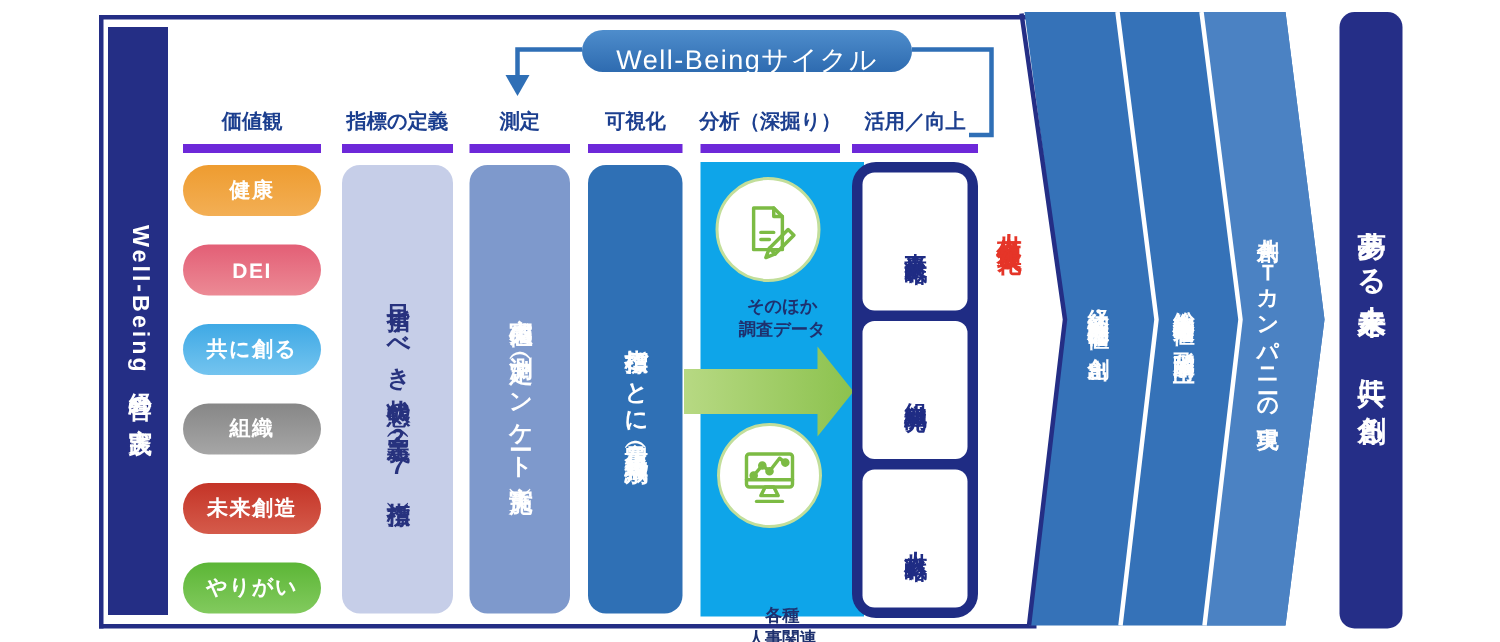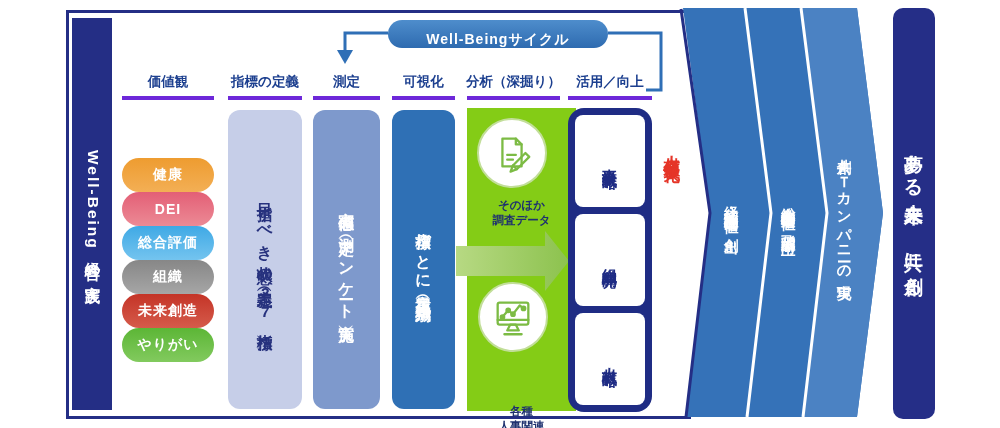--- a/index.html
+++ b/index.html
@@ -10,44 +10,44 @@
   .abs{position:absolute;}
   
   .v{writing-mode:vertical-rl;text-orientation:mixed;}
   .upright{text-orientation:upright;}
   
   .frame{left:66px;top:10px;width:625px;height:409px;border:3px solid #242E85;border-right:none;box-sizing:border-box;background:#fff;}
   
   .sidebar{left:72px;top:18px;width:40px;height:392px;background:#242E85;display:flex;align-items:center;justify-content:center;}
   .sidebar span{color:#fff;font-weight:bold;font-size:15.5px;letter-spacing:2px;}
   
-  .col-head{top:72px;height:24px;display:flex;align-items:center;justify-content:center;border-bottom:4px solid #6d28d9;box-sizing:content-box;}
+  .col-head{top:72px;height:24px;display:flex;align-items:flex-start;justify-content:center;border-bottom:6px solid #6d28d9;box-sizing:content-box;}
   .col-head span{color:#1C3F8F;font-weight:bold;font-size:13.5px;padding-bottom:4px;white-space:nowrap;}
   
-  .pills{left:122px;top:110px;width:92px;height:299px;display:flex;flex-direction:column;justify-content:center;}
+  .pills{left:122px;top:110px;width:92px;height:299px;display:flex;flex-direction:column;justify-content:space-between;}
   .pill{height:34px;border-radius:17px;display:flex;align-items:center;justify-content:center;color:#fff;font-weight:bold;font-size:14px;letter-spacing:1px;}
   .p0{background:linear-gradient(#EE9C30,#F3AF55);}
   .p1{background:linear-gradient(#757EBD,#939BCE);}
   .p2{background:linear-gradient(#E35F76,#EC8A95);}
   .p3{background:linear-gradient(#3FA9E5,#74C4EF);}
   .p4{background:linear-gradient(#878787,#A6A6A6);}
   .p5{background:linear-gradient(#5CB636,#82CA5E);}
   .p6{background:linear-gradient(#C43427,#D55B4B);}
   .p7{background:linear-gradient(#272E83,#3A429F);}
   
   .stage{top:110px;height:299px;border-radius:12px;display:flex;align-items:center;justify-content:center;}
   .stage .v{font-weight:bold;font-size:15.5px;letter-spacing:2px;line-height:1;}
   .box-def{left:228px;width:74px;background:#C6CEE8;}
   .box-def .v{color:#27327E;}
   .box-mea{left:313px;width:67px;background:#7E99CC;}
   .box-mea .v{color:#fff;}
   .box-vis{left:392px;width:63px;background:#2F70B5;}
   .box-vis .v{color:#fff;}
   
-  .green-panel{left:467px;top:108px;width:109px;height:303px;border-radius:0;background:#84cc16;}
+  .green-panel{left:467px;top:108px;width:109px;height:303px;border-radius:0;background:#0ea5e9;}
   .g-circle{position:absolute;width:70px;height:70px;border-radius:50%;background:#fff;border:2px solid #C2DE9A;box-sizing:border-box;display:flex;align-items:center;justify-content:center;}
   .g-circle.c1{left:10px;top:10px;}
   .g-circle.c2{left:11px;top:174px;}
   .g-label{position:absolute;left:0;width:100%;text-align:center;color:#1E316F;font-weight:bold;font-size:11.5px;line-height:1.3;white-space:pre-line;}
   .g-label.l1{top:90px;}
   .g-label.l2{top:248px;margin-top:48px;}
   
   .overlay{left:0;top:0;width:1000px;height:428px;pointer-events:none;}
   
   .apply-box{left:568px;top:108px;width:84px;height:304px;background:#1F2C84;border-radius:16px;box-sizing:border-box;padding:7px;display:flex;flex-direction:column;gap:7px;z-index:6;}
@@ -60,21 +60,21 @@
   .band-label{z-index:6;display:flex;align-items:center;justify-content:center;}
   .band-label .v{color:#fff;font-weight:bold;font-size:14.5px;letter-spacing:1.5px;line-height:1;}
   .b1{left:717px;top:92px;width:28px;height:240px;}
   .b2{left:774px;top:88px;width:28px;height:250px;}
   .b3{left:830px;top:92px;width:28px;height:240px;}
   
   .vision{left:893px;top:8px;width:42px;height:411px;background:#252E87;border-radius:10px;display:flex;align-items:center;justify-content:center;z-index:6;}
   .vision .v{color:#fff;font-weight:bold;font-size:19px;letter-spacing:2px;line-height:1;}
   
   .cycle-pill{left:388px;top:20px;width:220px;height:28px;border-radius:14px;background:linear-gradient(#4E8DCC,#2E6BB0);display:flex;align-items:center;justify-content:center;z-index:7;}
-  .cycle-pill span{color:#fff;font-weight:bold;font-size:14px;letter-spacing:1px;margin-top:12px;}
+  .cycle-pill span{color:#fff;font-weight:normal;font-size:18px;letter-spacing:1px;margin-top:12px;}
 </style>
 </head>
 <body>
 
 <div class="canvas">
 
   <div class="abs frame"></div>
 
   <div class="abs sidebar">
     <span class="v">Well-Being経営の実践</span>
@@ -100,21 +100,21 @@
     </div>
 
   <div class="abs pills">
     <div class="pill p0">
         <span>健康</span>
       </div>
     <div class="pill p2">
         <span>DEI</span>
       </div>
     <div class="pill p3">
-        <span>総合評価</span>
+        <span>共に創る</span>
       </div>
     <div class="pill p4">
         <span>組織</span>
       </div>
     <div class="pill p6">
         <span>未来創造</span>
       </div>
     <div class="pill p5">
         <span>やりがい</span>
       </div>

